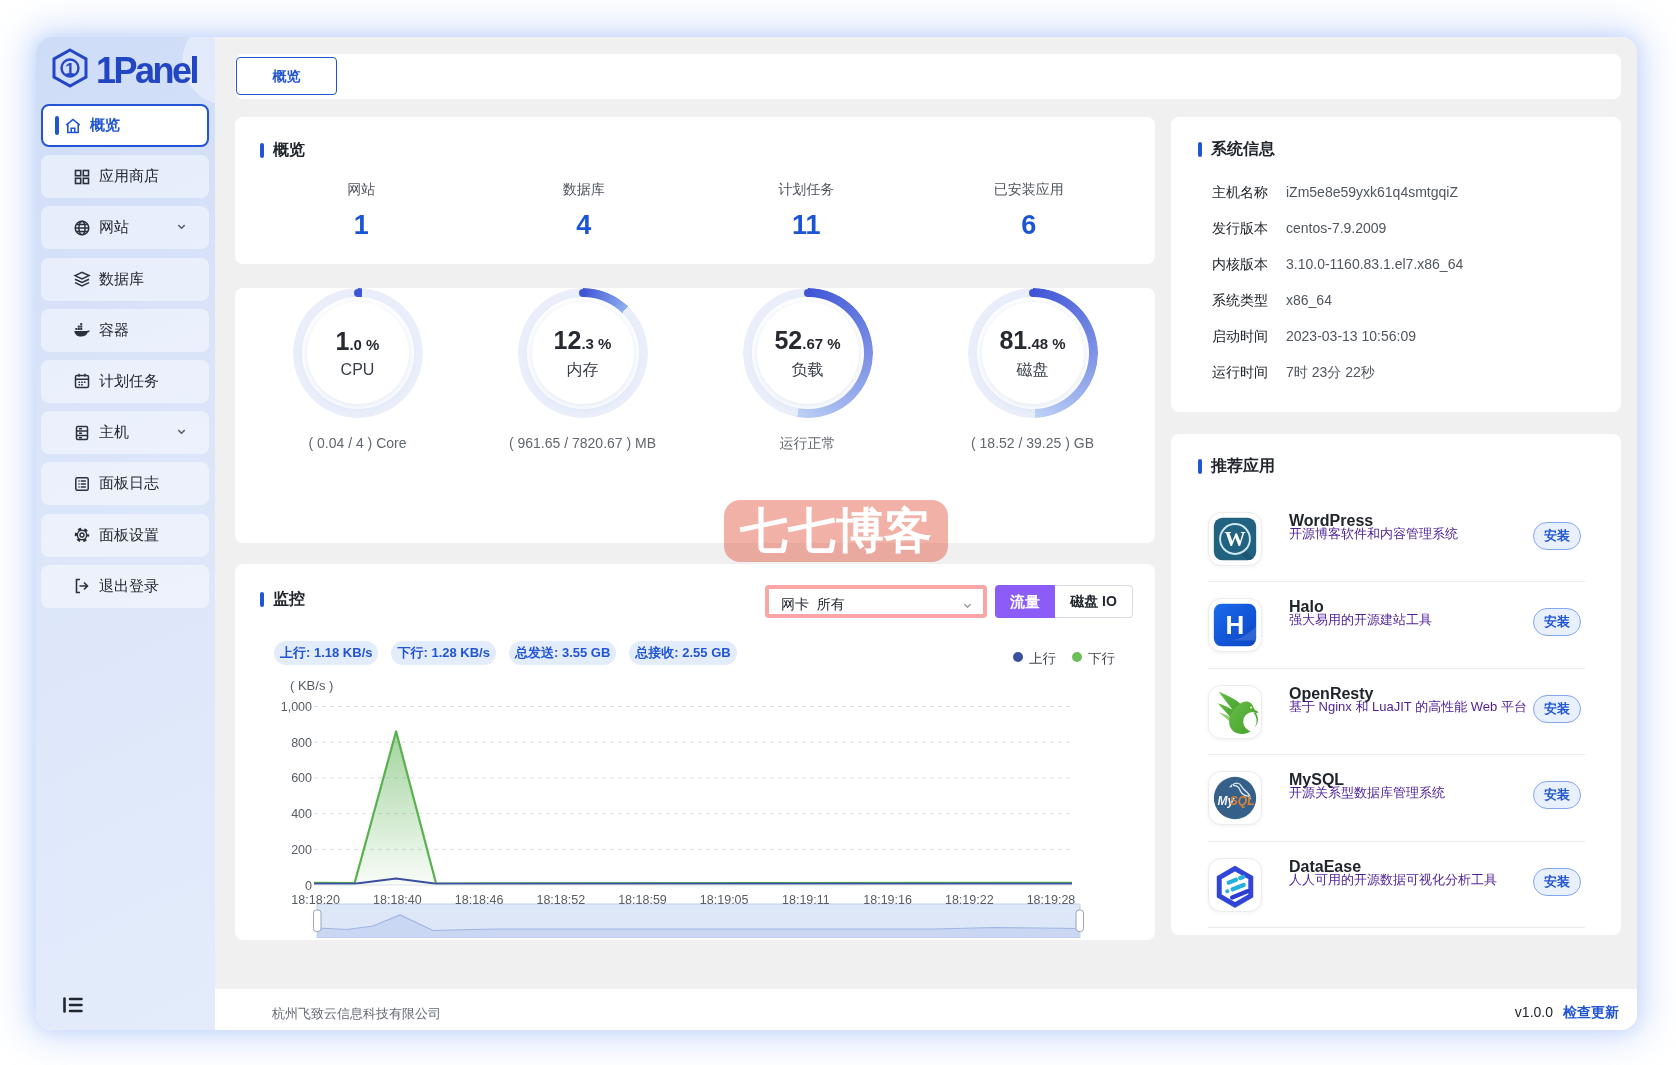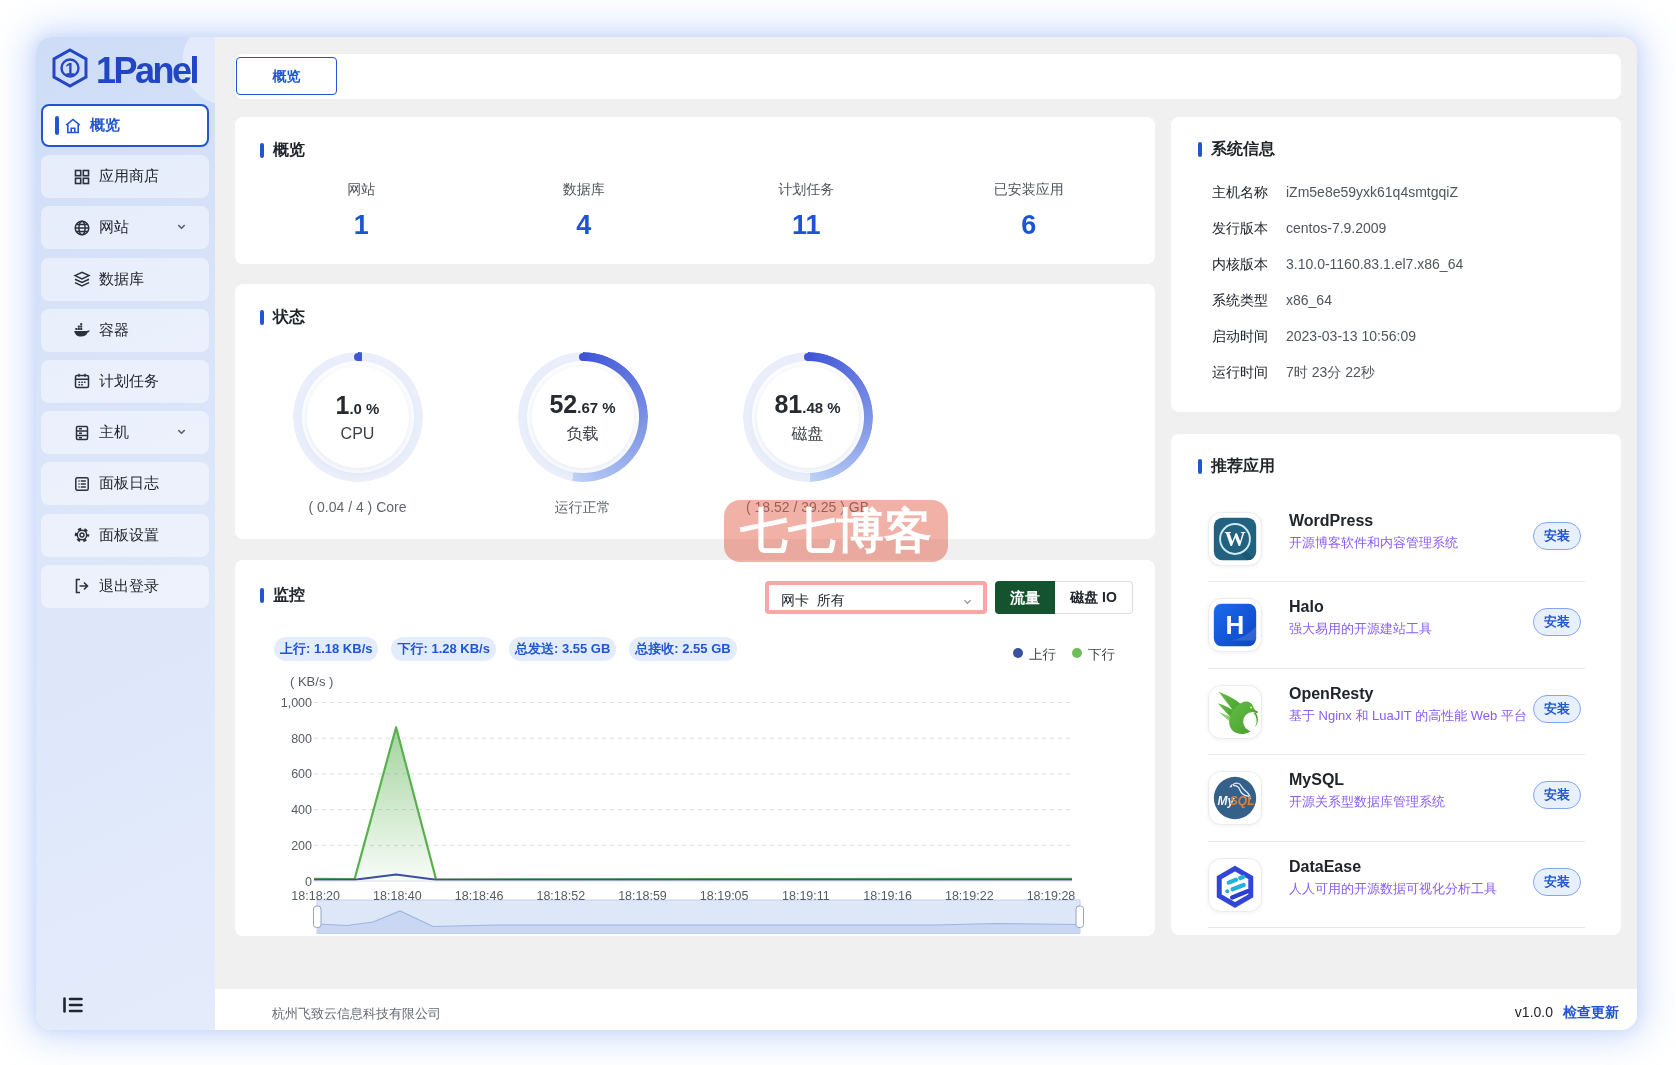--- a/index.html
+++ b/index.html
@@ -59,41 +59,41 @@
 .gval .sml { font-size:15px; font-weight:600; }
 .glab { font-size:16px; color:#3a4048; margin-top:5px; }
 .gsub { font-size:14px; color:#62676e; margin-top:17px; }
 
 .mon { height:376px; }
 .mon .chead { position:absolute; left:25px; top:25px; }
 .sel { position:absolute; left:530px; top:21px; width:222px; height:33px; background:#fff; border:4px solid #fca5a5; border-radius:4px;
   font-size:14px; color:#23272e; line-height:31px; padding-left:12px; }
 .sel .ar { position:absolute; right:10px; top:11px; width:11px; height:11px; }
 .tgl { position:absolute; left:760px; top:21px; height:33px; display:flex; }
-.tgl .on { width:60px; background:#14532d; color:#fff; font-weight:bold; font-size:15px; line-height:33px; text-align:center; border-radius:4px 0 0 4px; }
+.tgl .on { width:60px; background:#8b5cf6; color:#fff; font-weight:bold; font-size:15px; line-height:33px; text-align:center; border-radius:4px 0 0 4px; }
 .tgl .off { width:78px; background:#fff; color:#23272e; font-size:14px; font-weight:bold; line-height:31px; text-align:center; border:1px solid #d9dce3; border-left:none; border-radius:0 4px 4px 0; }
 .tags { position:absolute; left:39px; top:77px; display:flex; }
 .tag { height:24px; line-height:24px; border-radius:12px; background:#e3ecfb; color:#2155d3; font-size:13px; font-weight:bold; padding:0 6px; margin-right:13px; }
 .legend { position:absolute; right:40px; top:86px; font-size:13.5px; color:#42474e; }
 .legend .d1,.legend .d2 { display:inline-block; width:10px; height:10px; border-radius:50%; margin:0 6px 1px 16px; }
 .legend .d1 { background:#3b4fa0; }
 .legend .d2 { background:#6cbf59; }
 .kbs { position:absolute; left:55px; top:114px; font-size:13px; color:#565c64; }
 .xlab { position:absolute; font-size:12.5px; color:#565c64; top:329px; transform:translateX(-50%); }
 
 .sysinfo { height:295px; margin-bottom:22px; }
 .sysinfo .chead { padding:22px 0 0 27px; }
 .srow { position:absolute; left:41px; font-size:14px; color:#20252b; }
 .srow .v { position:absolute; left:74px; color:#50565e; white-space:nowrap; }
 .apps { height:501px; }
 .apps .chead { padding:22px 0 0 27px; }
 .arow { position:absolute; left:37px; width:377px; height:86.4px; border-bottom:1px solid #eaeaec; }
 .aicon { position:absolute; left:0; top:16px; width:54px; height:54px; border:1px solid #ececee; border-radius:13px; background:#fff; overflow:hidden; box-shadow:0 1px 4px rgba(0,0,0,.06); }
 .atit { position:absolute; left:81px; top:16px; font-size:16px; font-weight:bold; color:#20252b; }
-.adesc { position:absolute; left:81px; top:38px; font-size:13px; color:#8b5cf6; }
+.adesc { position:absolute; left:81px; top:29px; font-size:13px; color:#4c1d95; }
 .abtn { position:absolute; right:4px; top:26px; width:48px; height:28px; border-radius:14px; background:#e9f0fd; border:1px solid #84a6ef;
   color:#2155d3; font-size:13px; font-weight:bold; text-align:center; line-height:26px; }
 
 .foot { position:absolute; left:0; bottom:0; width:100%; height:41px; background:#fff;padding-left:35px; }
 .foot .l { position:absolute; left:57px; top:16px; font-size:13px; color:#646a73; }
 .foot .r { position:absolute; right:18px; top:15px; font-size:14px; color:#23272e; }
 .foot .r b { color:#2155d3; margin-left:10px; }
 
 .wm { position:absolute; left:724px; top:500px; width:224px; height:62px; border-radius:16px; background:rgba(224,86,62,.46);
   color:#fff; font-size:48px; font-weight:bold; text-align:center; line-height:61px; letter-spacing:0px; z-index:50; }
@@ -196,36 +196,44 @@
                 <div class="lb">计划任务</div>
                 <div class="num">11</div>
               </div>
             <div class="st">
                 <div class="lb">已安装应用</div>
                 <div class="num">6</div>
               </div>
           </div>
         </div>
         <div class="card stt">
-          <div class="chead">
-              <span class="bar"></span>
-              <span class="t">状态</span>
-            </div>
           <div class="gauges">
             <div class="gg">
                 <div class="ringwrap" style="position:relative;width:130px;height:130px">
               <div class="ring" style="background:conic-gradient(#4055d6 0deg,#4a63da 3.6deg,#e9eefa 3.6deg 360deg)">
                     <span class="cap"></span>
                   </div>
               <div class="ginner">
                     <div class="gval"><span class="big">1</span><span class="sml">.0 %</span></div>
                     <div class="glab">CPU</div>
                   </div>
                 </div>
               <div class="gsub">( 0.04 / 4 ) Core</div>
+              </div>
+            <div class="gg">
+                <div class="ringwrap" style="position:relative;width:130px;height:130px">
+              <div class="ring" style="background:conic-gradient(#4055d6 0deg,#8fb0ee 44.3deg,#e9eefa 44.3deg 360deg)">
+                    <span class="cap"></span>
+                  </div>
+              <div class="ginner">
+                    <div class="gval"><span class="big">12</span><span class="sml">.3 %</span></div>
+                    <div class="glab">内存</div>
+                  </div>
+                </div>
+              <div class="gsub">( 961.65 / 7820.67 ) MB</div>
               </div>
             <div class="gg">
                 <div class="ringwrap" style="position:relative;width:130px;height:130px">
               <div class="ring" style="background:conic-gradient(#4055d6 0deg,#bdd2f6 189.6deg,#e9eefa 189.6deg 360deg)">
                     <span class="cap"></span>
                   </div>
               <div class="ginner">
                     <div class="gval"><span class="big">52</span><span class="sml">.67 %</span></div>
                     <div class="glab">负载</div>
                   </div>

